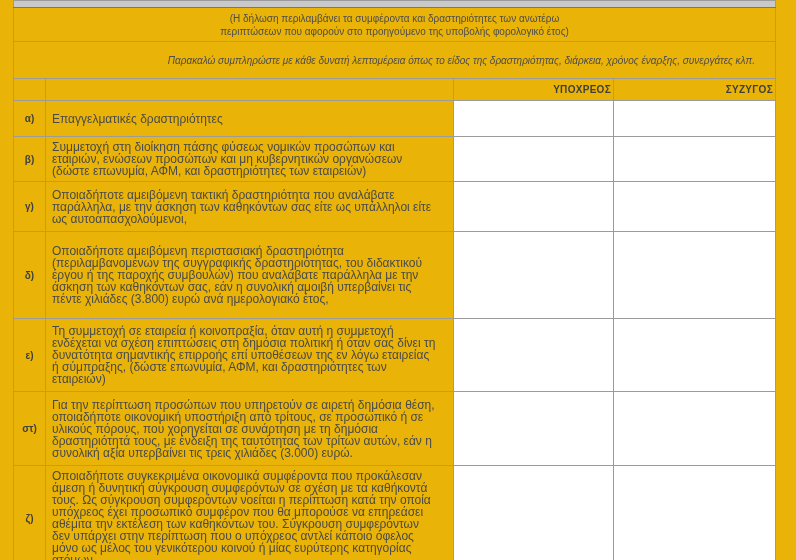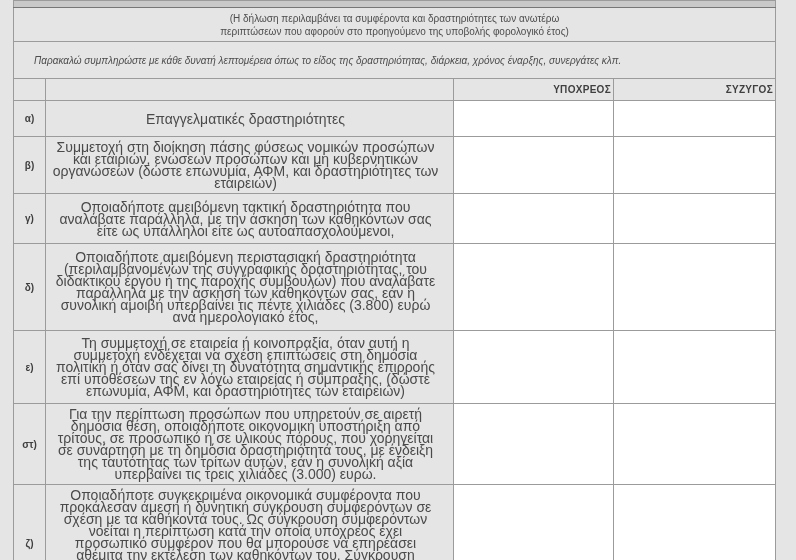--- a/index.html
+++ b/index.html
@@ -8,21 +8,21 @@
     background: #ffffff;
     width: 796px;
     height: 560px;
     overflow: hidden;
     font-family: "Liberation Sans", "DejaVu Sans", sans-serif;
   }
   .page {
     position: relative;
     width: 796px;
     height: 560px;
-    background: #e5e5e5;
+    background: #eab308;
   }
   table.decl-table {
     position: absolute;
     left: 13px;
     top: 0;
     width: 762px;
     border-collapse: collapse;
     table-layout: fixed;
     color: #474747;
   }
@@ -43,21 +43,21 @@
   tr.note-row td {
     text-align: center;
     font-size: 10px;
     line-height: 13px;
     color: #4d4d4d;
     padding: 2px 40px;
   }
   
   tr.instr-row { height: 37px; }
   tr.instr-row td {
-    text-align: left;
+    text-align: right;
     font-style: italic;
     font-size: 10px;
     color: #4d4d4d;
     padding: 2px 20px;
   }
   
   tr.head-row { height: 22px; }
   tr.head-row td {
     text-align: right;
     font-weight: bold;
@@ -68,25 +68,25 @@
   }
   
   td.lbl {
     text-align: center;
     font-weight: bold;
     font-size: 10px;
     color: #3f3f3f;
     padding: 0;
   }
   td.txt {
-    font-size: 14px;
+    font-size: 12px;
     line-height: 12px;
     color: #4a4a4a;
     padding: 4px 14px 4px 6px;
-    text-align: center;
+    text-align: left;
   }
   td.val {
     background: #ffffff;
     padding: 0;
   }
   tr.row-a  { height: 36px; }
   tr.row-b  { height: 45px; }
   tr.row-c  { height: 50px; }
   tr.row-d  { height: 87px; }
   tr.row-e  { height: 73px; }

